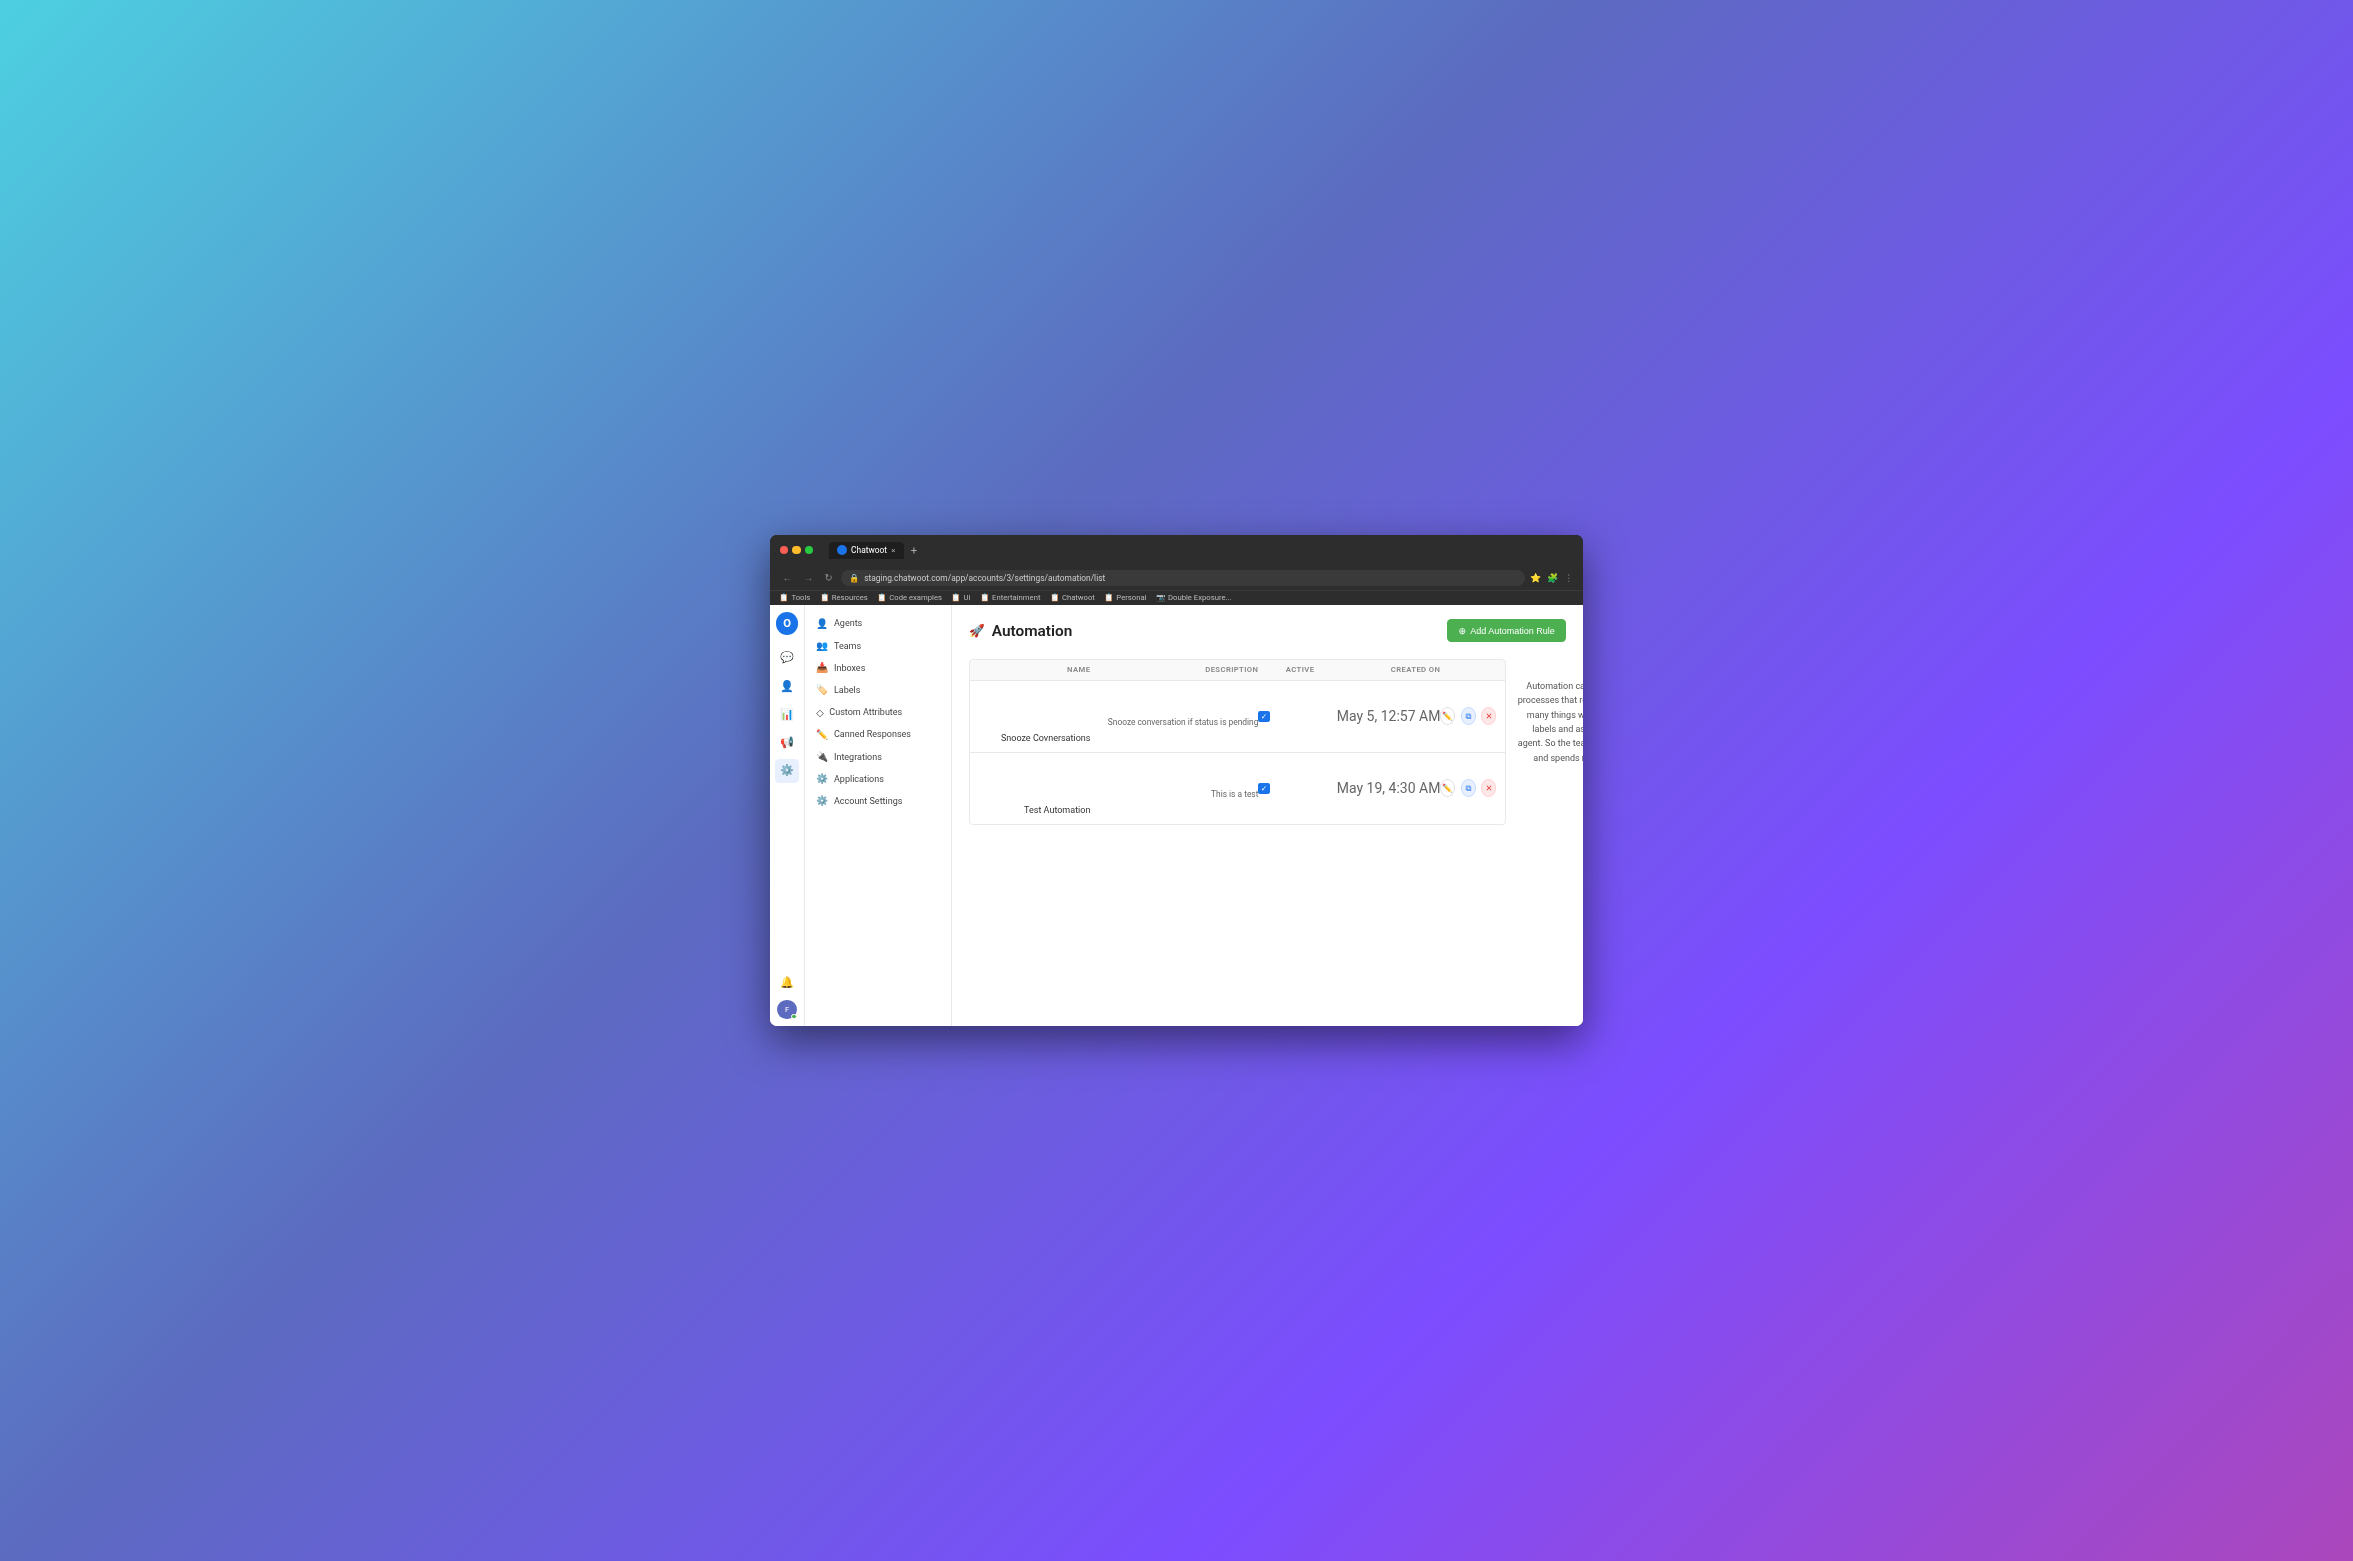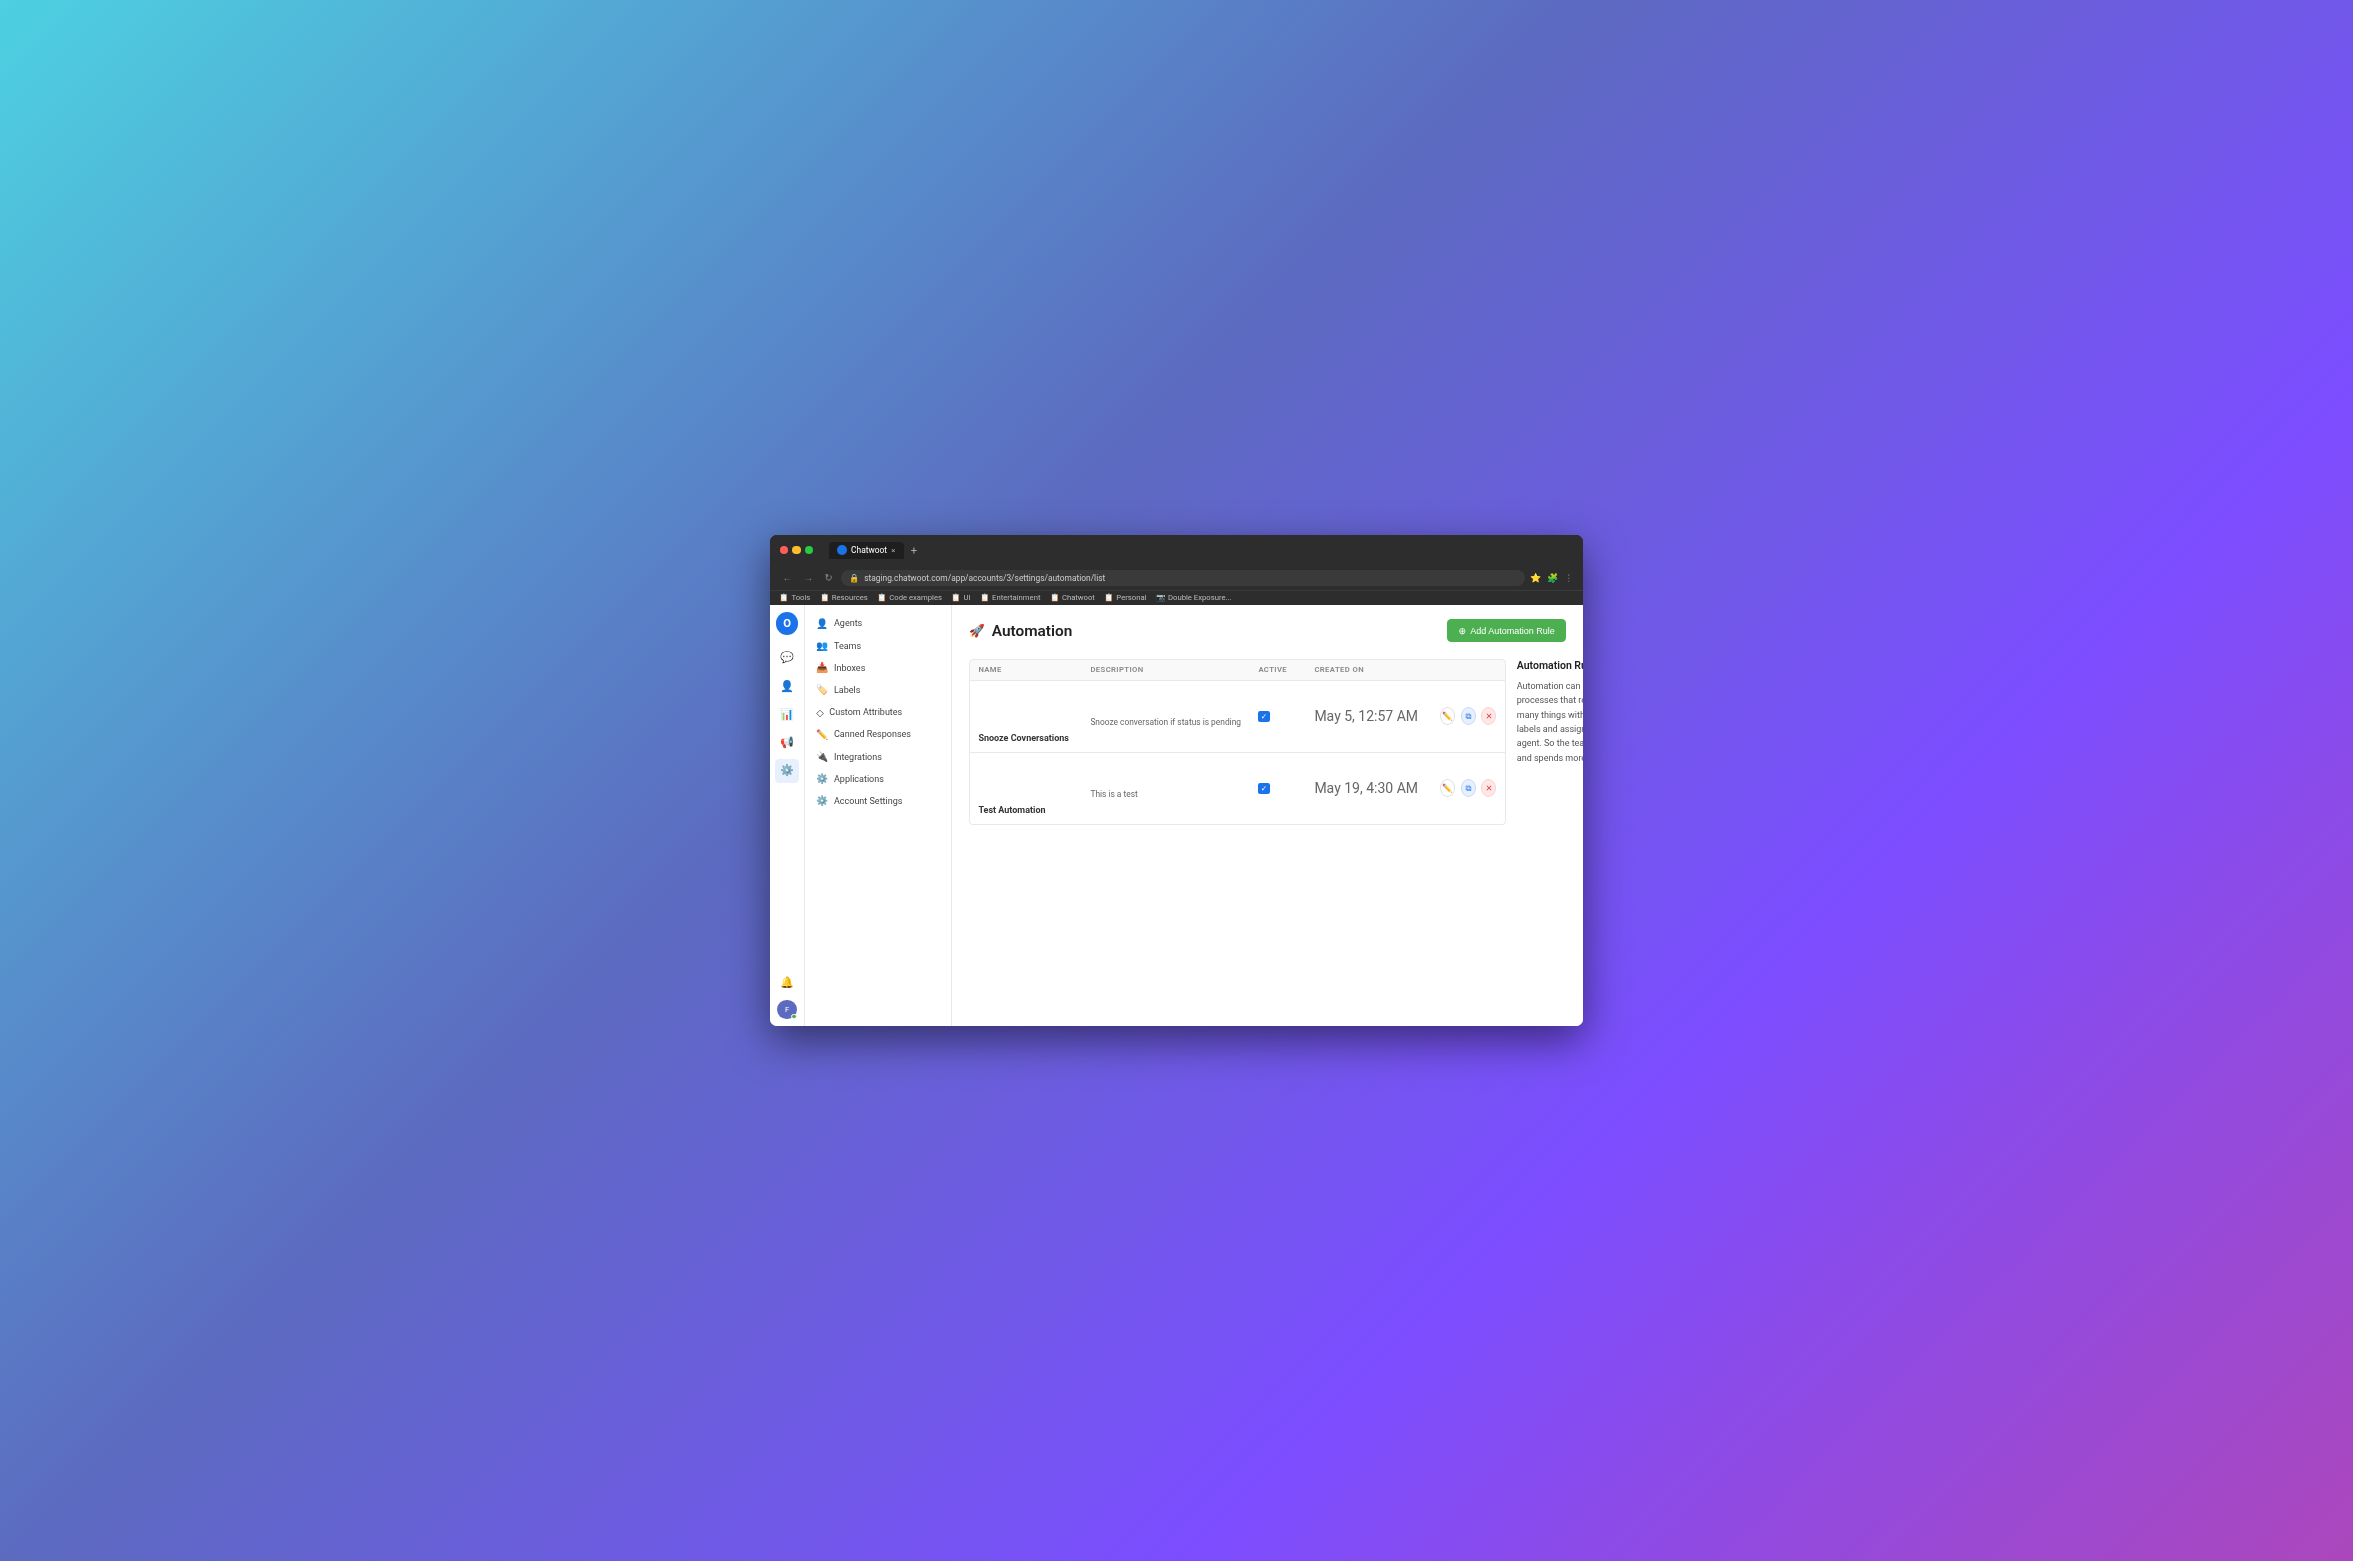--- a/index.html
+++ b/index.html
@@ -203,20 +203,21 @@
       font-size: 9px;
       font-weight: 500;
       cursor: pointer;
       display: flex;
       align-items: center;
       gap: 4.2px;
     }
     .automation-layout {
       display: flex;
       gap: 11px;
+      text-align: right;
     }
     .table-section { flex: 1; }
     .table-header {
       display: grid;
       grid-template-columns: 112px 168px 56px 126px 56px;
       padding: 5.6px 8.4px;
       background: #f9f9f9;
       border: 0.7px solid #e8e8e8;
       border-radius: 4.2px 4.2px 0 0;
     }
@@ -230,21 +231,21 @@
     .table-row {
       display: grid;
       grid-template-columns: 112px 168px 56px 126px 56px;
       padding: 8.4px 8.4px;
       border: 0.7px solid #e8e8e8;
       border-top: none;
       align-items: center;
     }
     .table-row:last-child { border-radius: 0 0 4.2px 4.2px; }
     .cell { font-size: 9px; color: #333; }
-    .cell-name { font-weight: 700; margin-top: 44px; }
+    .cell-name { font-weight: 400; margin-top: 44px; }
     .cell-desc { color: #666; font-size: 8.4px; margin-top: 12px; }
     .cell-date { font-size: 14px; color: #666; }
     .checkbox {
       width: 11.2px; height: 11.2px;
       background: #1a73e8;
       border-radius: 2.1px;
       display: flex;
       align-items: center;
       justify-content: center;
     }

